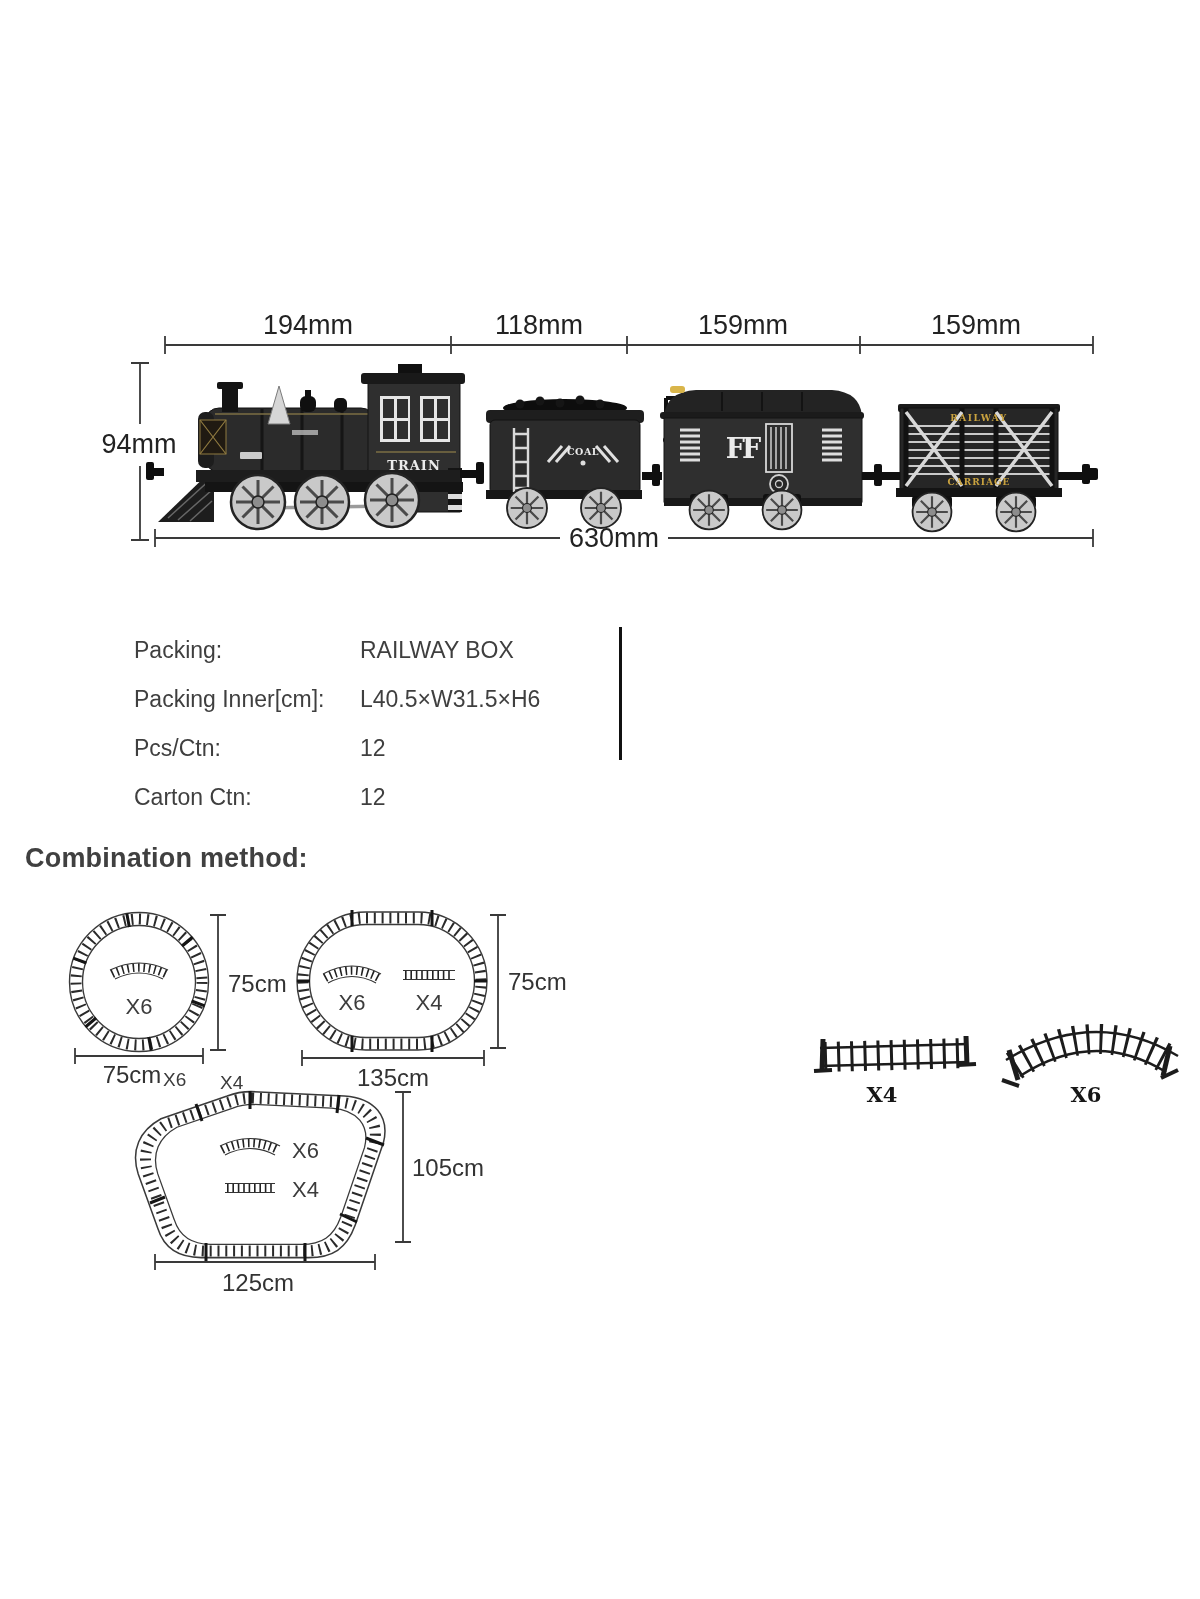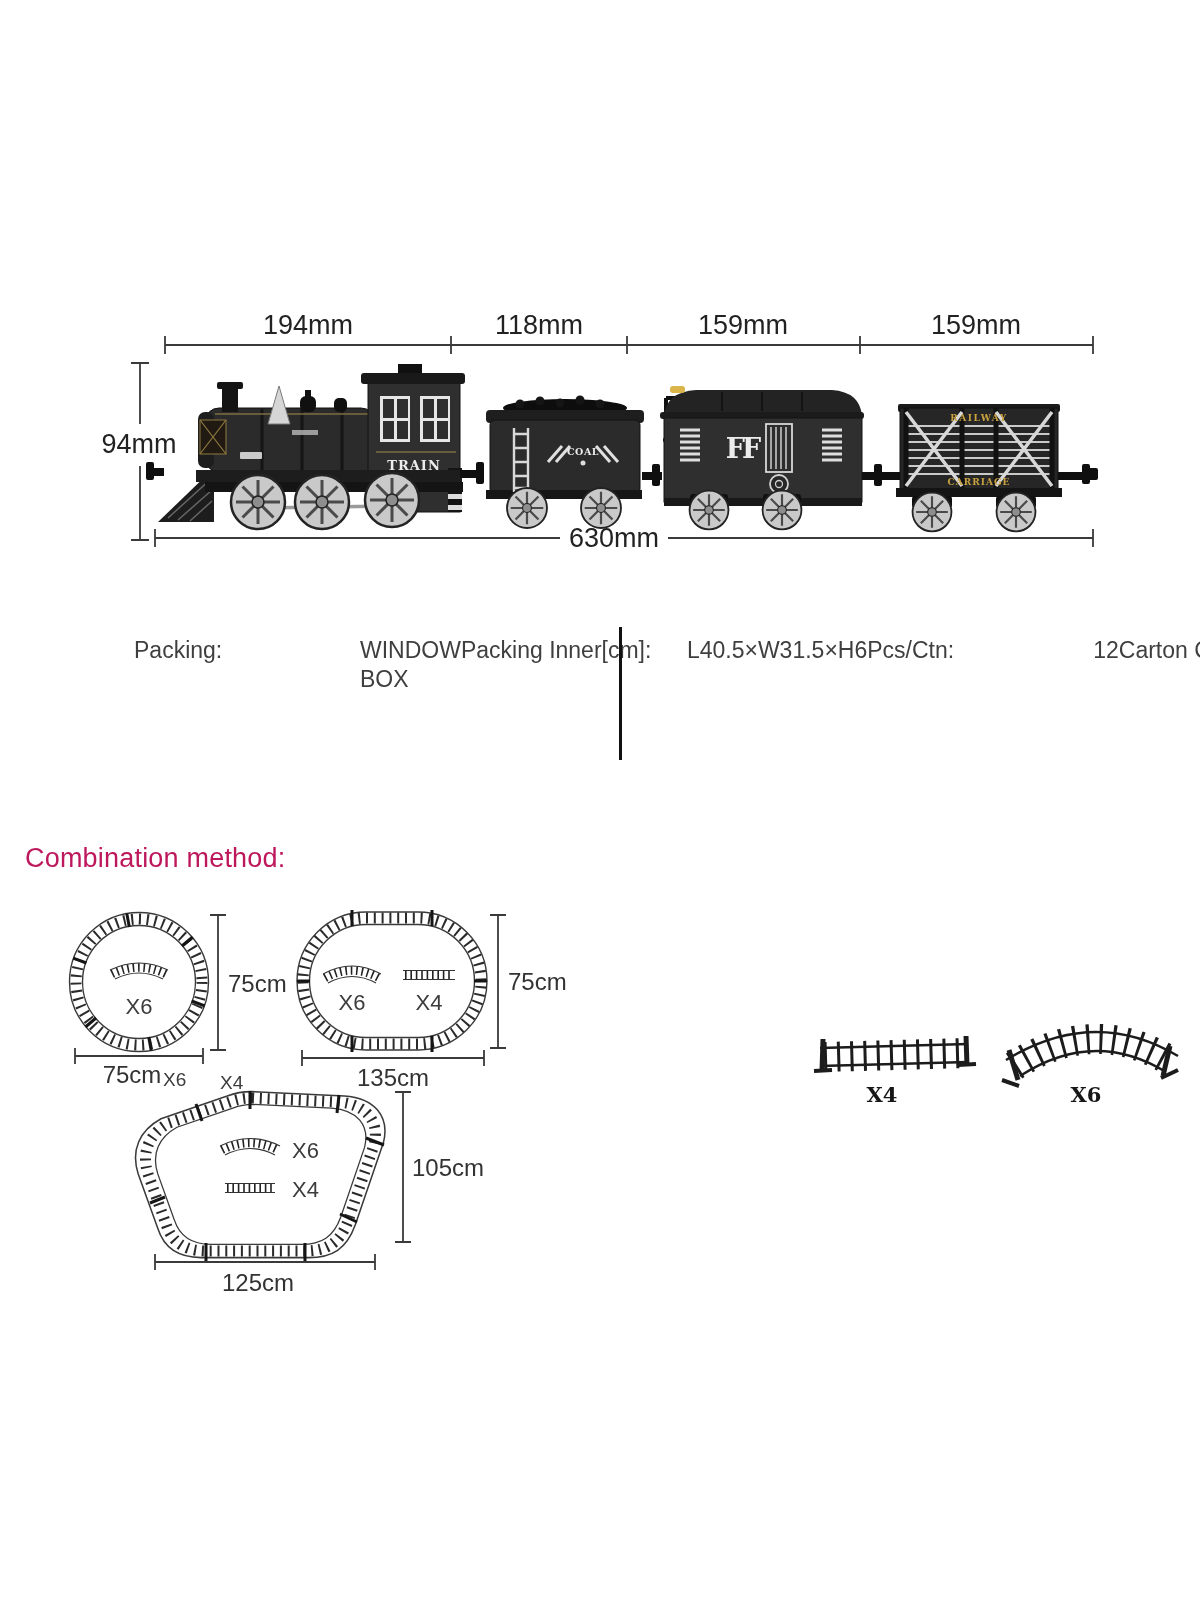--- a/index.html
+++ b/index.html
@@ -33,27 +33,27 @@
   .rail-s{fill:none;stroke:#333;stroke-width:1.2;}
   .lbl{font-size:22px;fill:#3c3c3c;}
   .lbl-sm{font-size:19px;fill:#3c3c3c;}
   .dimlbl{font-size:24px;fill:#333;}
   .xserif{font-family:"DejaVu Serif",serif;font-weight:bold;font-size:21px;fill:#161616;}
   .piece{stroke:#1c1c1c;fill:none;}
 
   
   .pi-heading{font-family:"Liberation Serif",serif;font-weight:bold;font-size:27px;
               letter-spacing:3px;color:#241a1a;}
-  .pi-col{display:flex;flex-direction:row;}
+  .pi-col{display:flex;flex-direction:column;gap:20px;}
   .pi-row{display:flex;font-size:23px;color:#3f3f3f;line-height:29px;}
   .pi-row .l{flex:none;}
   .pi-left .l{width:226px;}
   .pi-right .l{width:218px;}
   .divider{width:3px;background:#111;}
-  .sec-heading{font-size:27px;font-weight:normal;color:#be185d;letter-spacing:0.2px;}
+  .sec-heading{font-size:27px;font-weight:bold;color:#404040;letter-spacing:0.2px;}
 </style>
 </head>
 <body>
 
 <div class="page">
 
   <svg class="abs" style="top:300px" width="1200" height="262" viewBox="0 300 1200 262">
 
     <g>
       <path class="dim" d="M165,345 H1093"></path>
@@ -239,21 +239,21 @@
       <rect class="cpl" x="1058" y="472" width="24" height="8"></rect>
       <rect class="cpl" x="1082" y="464" width="8" height="20" rx="2"></rect>
       <rect class="cpl" x="1088" y="468" width="10" height="12" rx="2"></rect>
     </g>
   </svg>
 
 
   <div class="abs pi-col pi-left" style="left:134px;top:636px;width:480px">
     <div class="pi-row">
       <span class="l">Packing:</span>
-      <span>WINDOW BOX</span>
+      <span>RAILWAY BOX</span>
     </div>
     <div class="pi-row">
       <span class="l">Packing Inner[cm]:</span>
       <span>L40.5×W31.5×H6</span>
     </div>
     <div class="pi-row">
       <span class="l">Pcs/Ctn:</span>
       <span>12</span>
     </div>
     <div class="pi-row">

